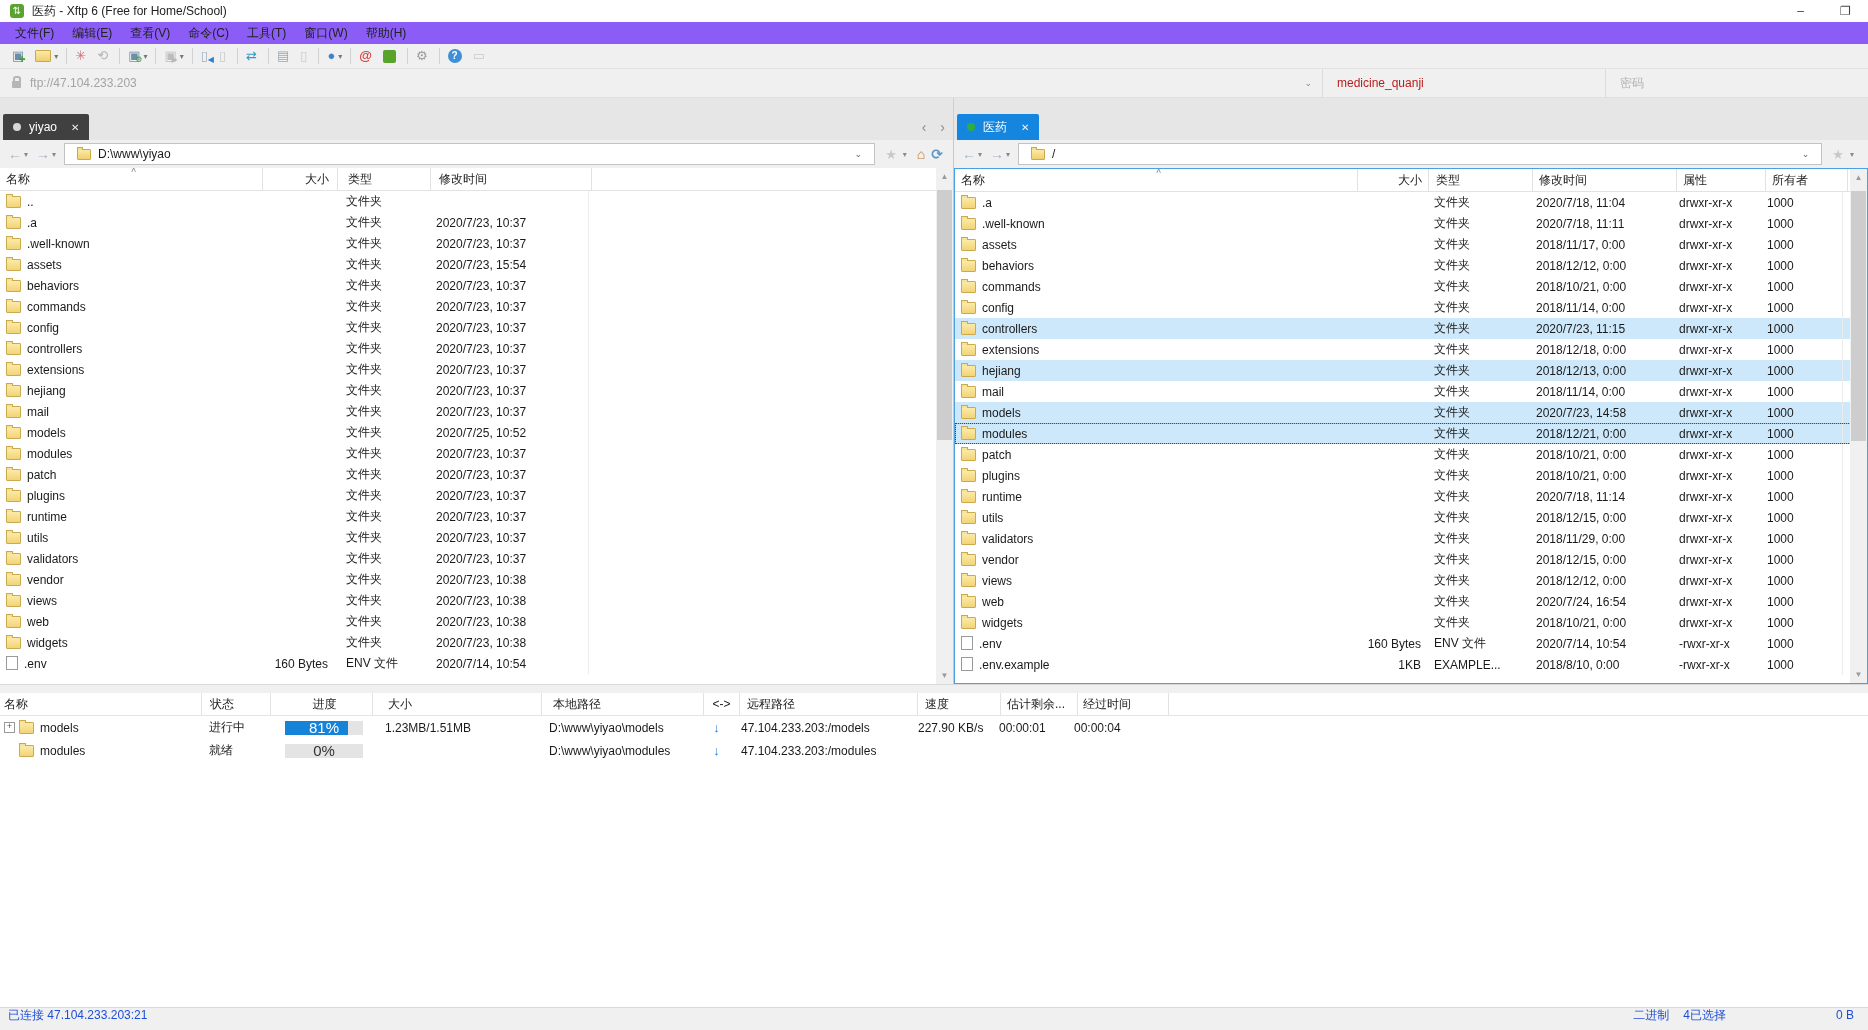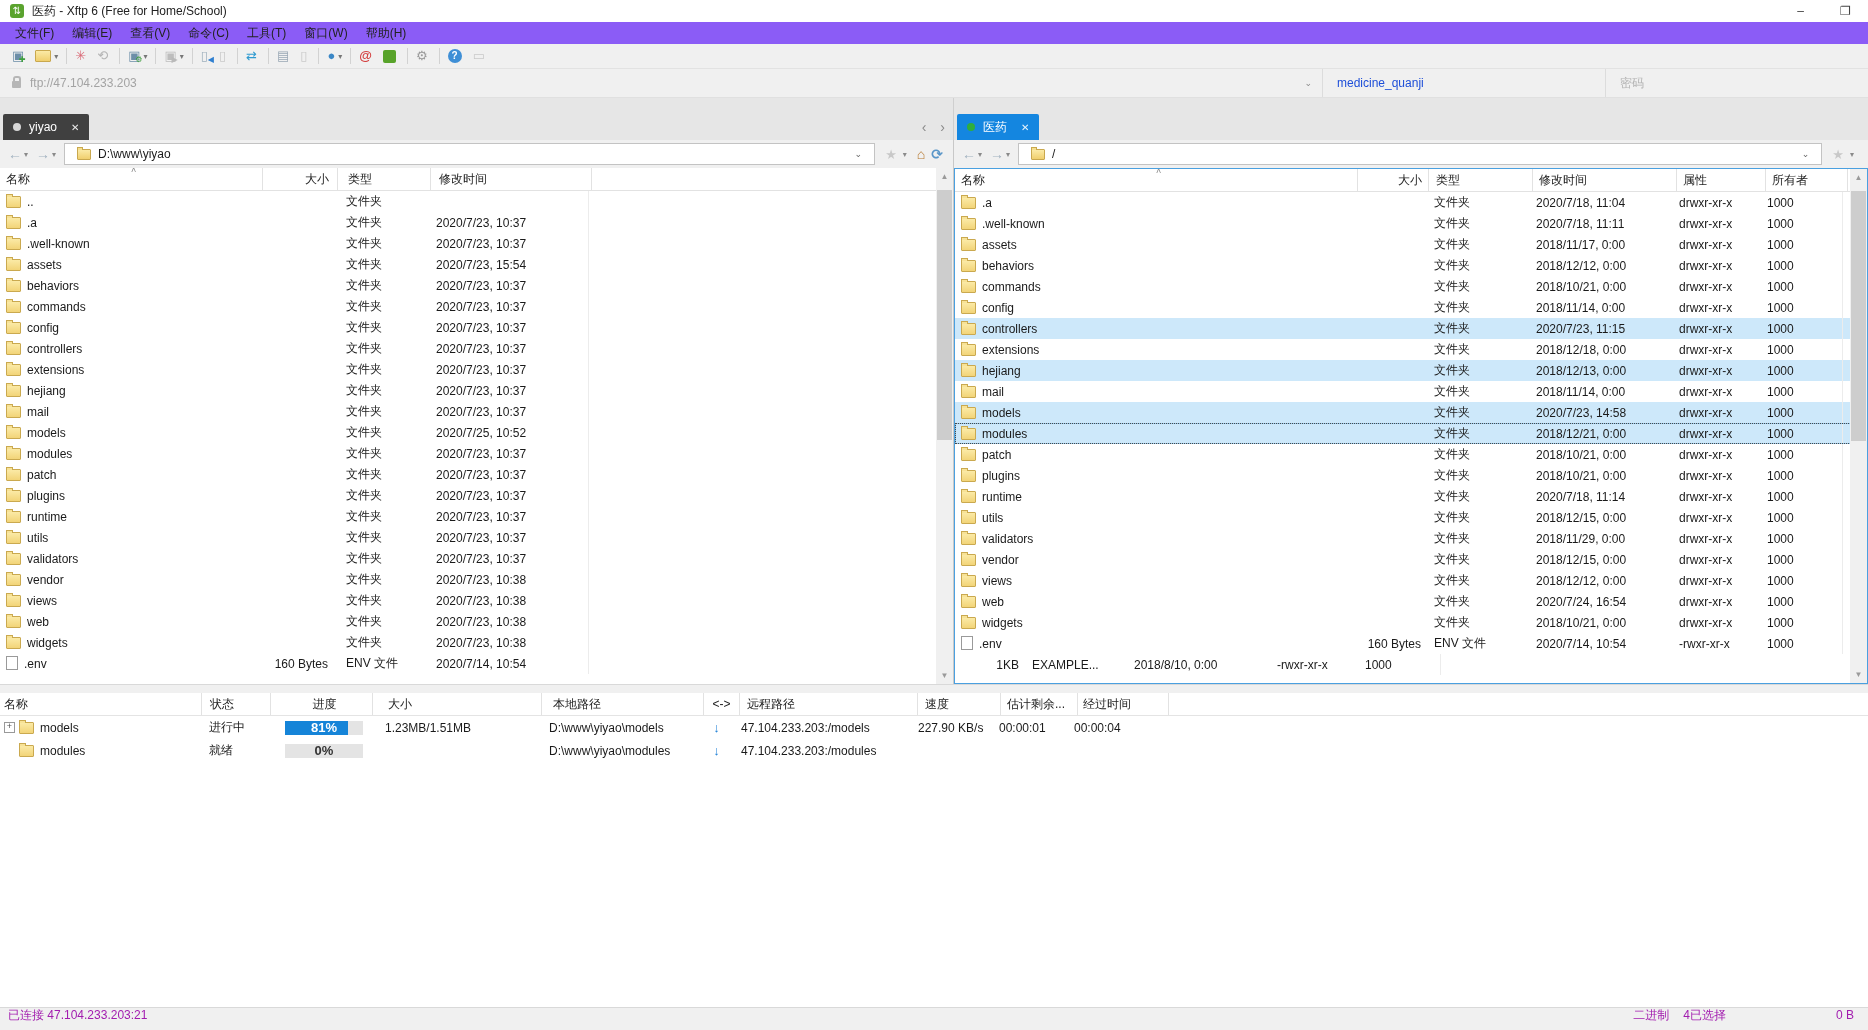--- a/index.html
+++ b/index.html
@@ -25,21 +25,21 @@
   .tbtn.icon-help .tglyph{width:14px;height:14px;border-radius:50%;background:#3f8fd6;color:#fff;
       font-size:10px;line-height:14px;text-align:center;font-weight:bold;}
   .tbtn.icon-xftp-box .tglyph{width:13px;height:13px;background:#58a32a;border-radius:2px;font-size:0;}
   .tbtn.icon-bold .tglyph{font-weight:bold;}
   .addressbar{height:28px;background:#f0f0f0;display:flex;align-items:center;flex:none;border-bottom:1px solid #e0e0e0;}
   .urlbox{width:1322px;height:100%;display:flex;align-items:center;border-right:1px solid #dcdcdc;}
   .lock{width:9px;height:7px;background:#b6b6b6;border-radius:1px;position:relative;margin:2px 9px 0 12px;flex:none;}
   .lock::before{content:"";position:absolute;top:-5px;left:1px;width:4px;height:4px;border:2px solid #b6b6b6;border-bottom:none;border-radius:3px 3px 0 0;}
   .urltext{color:#a3a3a3;}
   .fldcaret{margin-left:auto;margin-right:10px;color:#8a8a8a;font-size:9px;}
-  .userbox{width:268px;height:100%;display:flex;align-items:center;padding-left:14px;color:#1d4ed8;border-right:1px solid #dcdcdc;}
+  .userbox{width:268px;height:100%;display:flex;align-items:center;padding-left:14px;color:#b91c1c;border-right:1px solid #dcdcdc;}
   .passbox{flex:1;height:100%;display:flex;align-items:center;padding-left:14px;color:#b3b3b3;}
   .tabstrip{height:42px;background:#e6e6e6;display:flex;flex:none;}
   .strip-left{width:953px;display:flex;align-items:flex-end;border-right:1px solid #cfcfcf;}
   .strip-right{flex:1;display:flex;align-items:flex-end;}
   .tab{height:26px;display:flex;align-items:center;padding:0 10px;border-radius:2px 2px 0 0;margin-left:3px;}
   .tab.inactive{background:#404040;color:#fff;}
   .tab.active{background:#1486e0;color:#fff;}
   .tabdot{width:8px;height:8px;border-radius:50%;margin-right:8px;flex:none;}
   .tab.inactive .tabdot{background:#d6d6d6;}
   .tab.active .tabdot{background:#2fae3e;}
@@ -108,25 +108,25 @@
   .t-local{width:150px;padding-left:11px;}
   .t-arrow{width:35px;justify-content:center;padding-left:0;}
   .t-remote{width:170px;padding-left:7px;}
   .t-speed{width:75px;padding-left:7px;}
   .t-eta{width:70px;padding-left:6px;}
   .t-elapsed{width:85px;padding-left:5px;}
   .expand{width:9px;height:9px;border:1px solid #999;background:#fff;font-size:9px;line-height:7px;text-align:center;color:#555;margin-right:4px;flex:none;}
   .expand:empty{visibility:hidden;}
   .pbar{width:78px;height:14px;background:#e4e4e4;margin-left:10px;position:relative;}
   .pfill{position:absolute;left:0;top:0;bottom:0;background:#1584d8;}
-  .pct{position:absolute;left:0;right:0;text-align:center;font-size:13px;line-height:14px;color:#333;font-weight:bold;}
+  .pct{position:absolute;left:0;right:0;text-align:center;font-size:15px;line-height:14px;color:#333;}
   .trow.active .pct{color:#fff;}
   .downarrow{color:#1d7fd6;font-weight:bold;font-size:13px;}
   .whitefill{flex:1;background:#fff;}
-  .statusbar{height:22px;background:#f0f0f0;border-top:1px solid #d9d9d9;display:flex;align-items:flex-start;flex:none;color:#a21caf;}
+  .statusbar{height:22px;background:#f0f0f0;border-top:1px solid #d9d9d9;display:flex;align-items:flex-start;flex:none;color:#1d4ed8;}
   .statusbar span{line-height:14px;}
   .st-left{margin-left:8px;}
   .st-mode{margin-left:auto;}
   .st-sel{margin-left:14px;}
   .st-bytes{margin-left:110px;margin-right:14px;}
 </style>
 </head>
 <body>
 
 <div class="titlebar">
@@ -835,20 +835,24 @@
             <span class="fi icon-file"></span>
             <span>.env</span>
           </span>
           <span class="cell c-size">160 Bytes</span>
           <span class="cell c-type">ENV 文件</span>
           <span class="cell c-mtime">2020/7/14, 10:54</span>
           <span class="cell c-perm">-rwxr-xr-x</span>
           <span class="cell c-owner">1000</span>
         </div>
           <div class="frow">
+          <span class="cell c-name">
+            <span class="fi icon-file"></span>
+            <span>.env.example</span>
+          </span>
           <span class="cell c-size">1KB</span>
           <span class="cell c-type">EXAMPLE...</span>
           <span class="cell c-mtime">2018/8/10, 0:00</span>
           <span class="cell c-perm">-rwxr-xr-x</span>
           <span class="cell c-owner">1000</span>
         </div>
         </div>
       <div class="scrollv">
         <div class="sarrow">▲</div>
         <div class="sthumb"></div>

